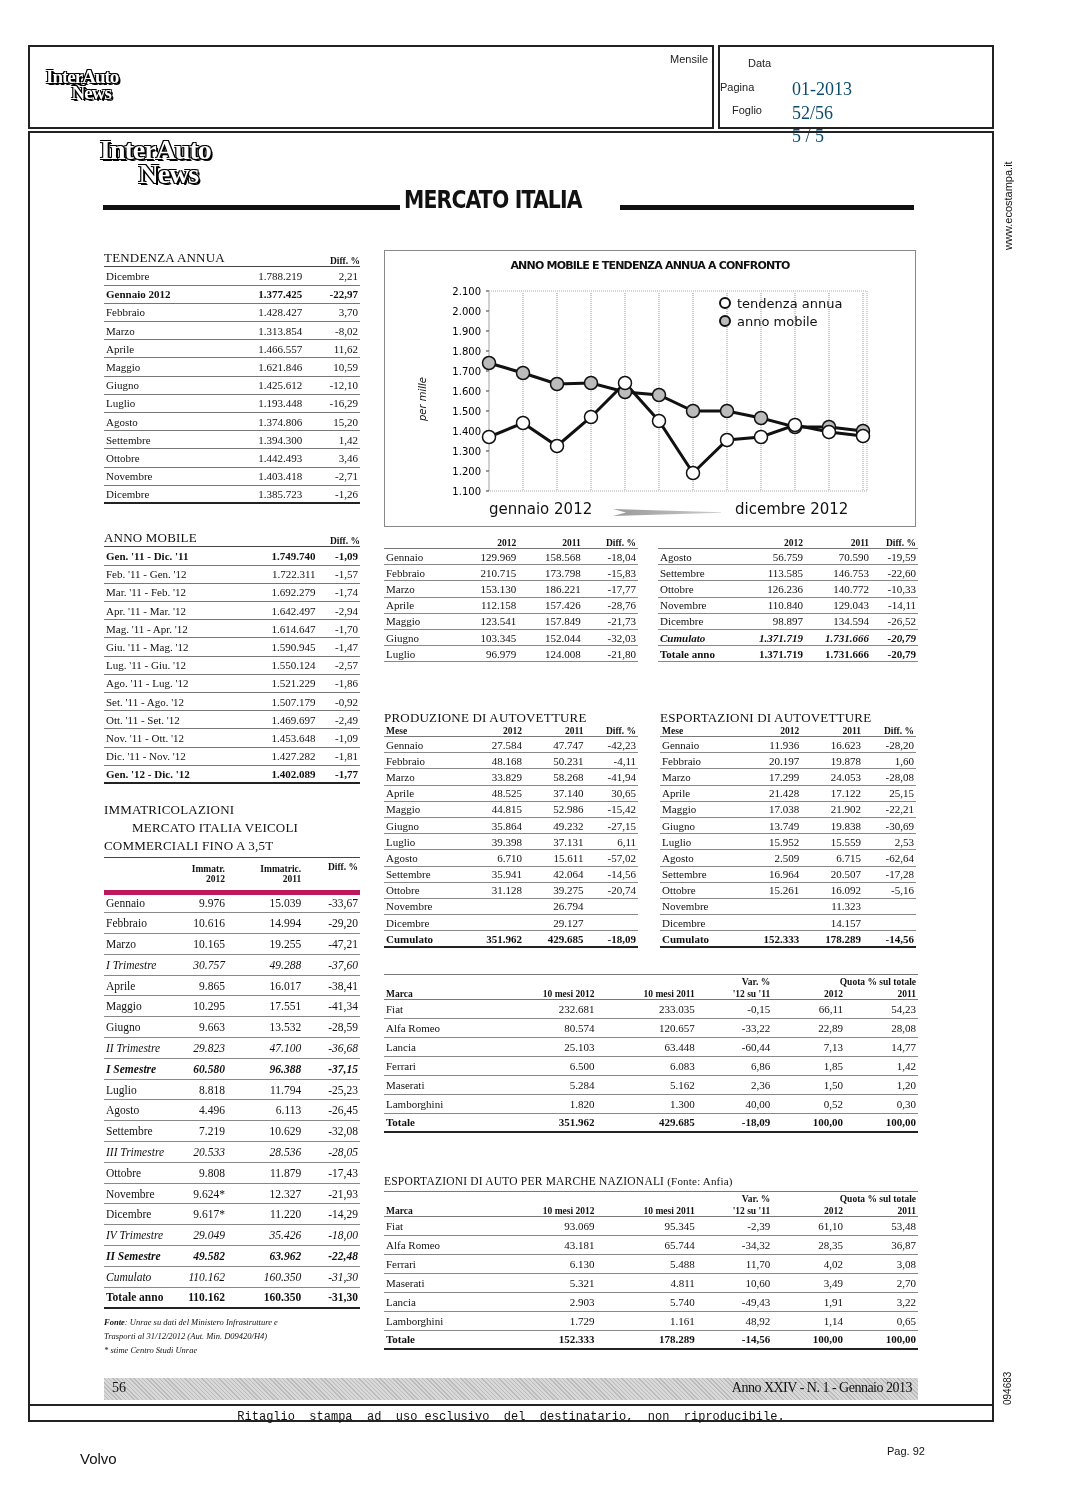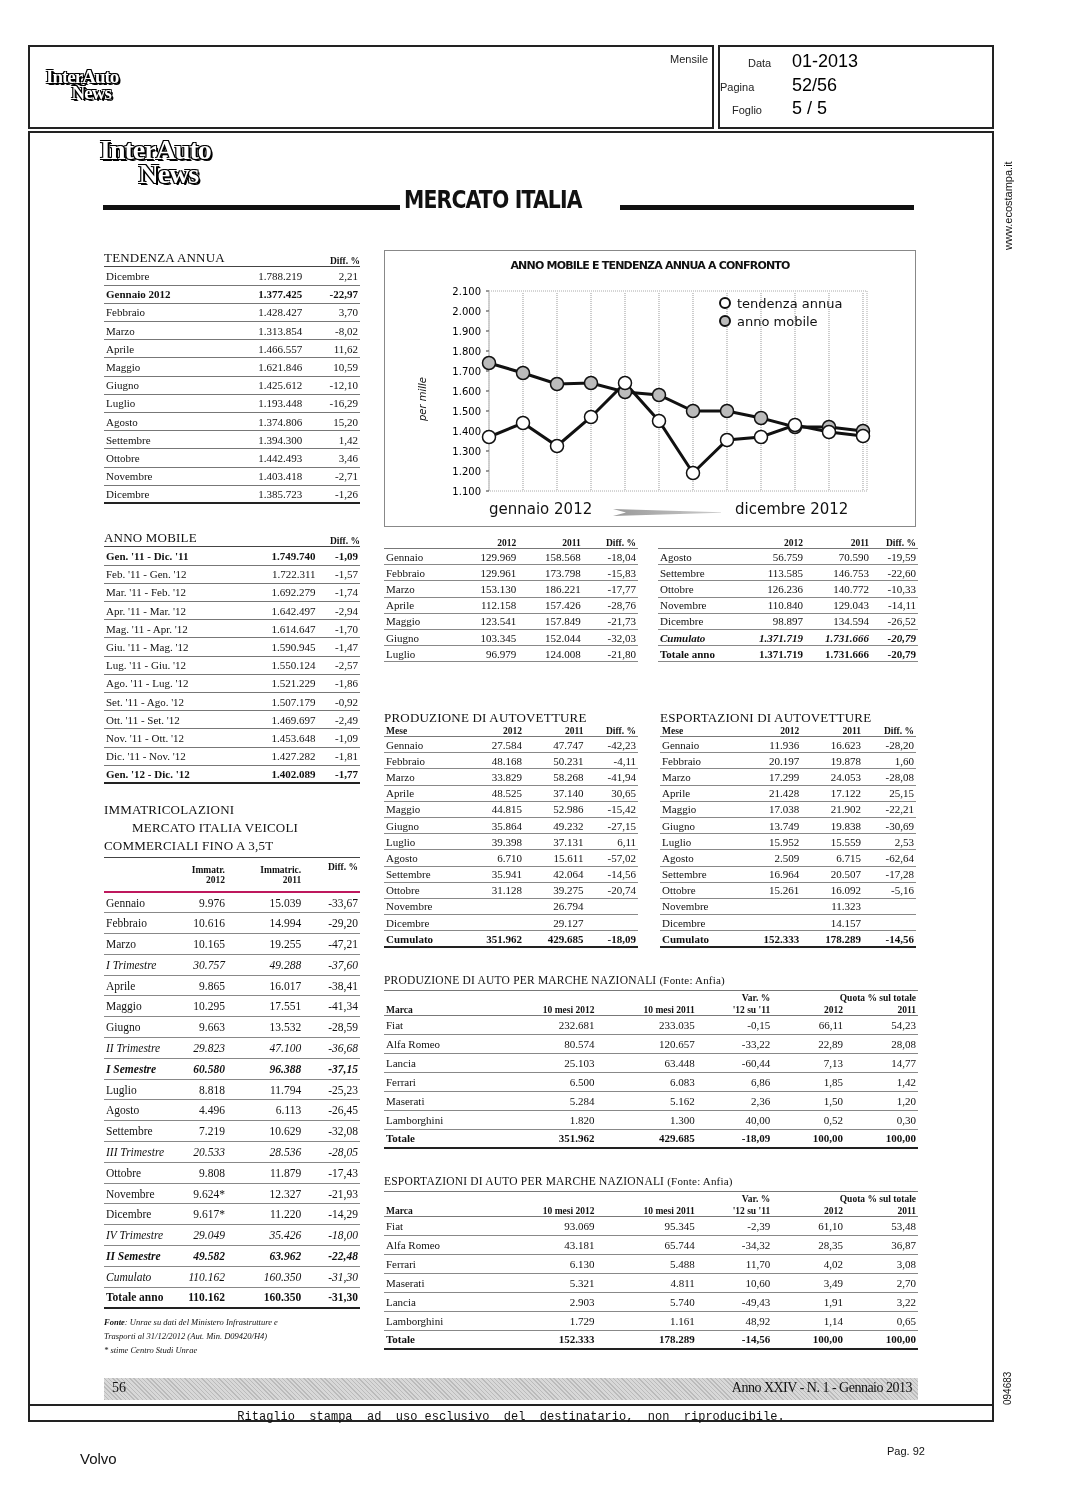--- a/index.html
+++ b/index.html
@@ -3,21 +3,21 @@
 <meta charset="utf-8">
 <style>
   * { box-sizing: border-box; margin: 0; padding: 0; }
   body { width: 1069px; height: 1500px; background: #fff; font-family: "Liberation Serif", serif; color: #111; position: relative; overflow: hidden; }
   .abs { position: absolute; }
   .box { border: 2px solid #222; }
   .logo { font-family: "Liberation Serif", serif; font-weight: bold; color: #fff; line-height: 0.85; text-align: center;
     text-shadow: -1px -1px 0 #000, 1px -1px 0 #000, -1px 1px 0 #000, 1px 1px 0 #000, 2px 2px 0 #000; letter-spacing: -1px; }
   .logo span { display: block; }
   .hdr-lbl { font-family: "Liberation Sans", sans-serif; font-size: 11px; color: #222; }
-  .hdr-val { font-family: Liberation Sans, sans-serif; font-size: 18px; color: #000000; }
+  .hdr-val { font-family: Liberation Serif, serif; font-size: 18px; color: #0c4a6e; margin-top: 28px; }
   .sec-title { font-family: "Liberation Serif", serif; font-size: 13px; letter-spacing: 0.2px; }
   .sec-title small { font-size: 11px; }
   table { border-collapse: collapse; font-size: 11px; }
   td, th { padding: 0 2px; white-space: nowrap; }
   th { font-weight: bold; font-size: 9.5px; }
   .r { text-align: right; }
   .b td { font-weight: bold; }
   .i td { font-style: italic; }
   .bi td { font-weight: bold; font-style: italic; }
   .rows tr td { border-bottom: 1px solid #777; height: 18.2px; }
@@ -215,21 +215,21 @@
       </tbody>
   </table>
 </div>
 
 <div class="abs" style="left:104px;top:802px;width:256px;">
   <div class="sec-title" style="height:18px;">IMMATRICOLAZIONI</div>
   <div class="sec-title" style="height:18px;margin-left:28px;">MERCATO ITALIA VEICOLI</div>
   <div class="sec-title" style="height:20px;border-bottom:1px solid #444;">COMMERCIALI FINO A 3,5T</div>
   <table style="width:100%;">
     <thead>
-      <tr style="border-bottom:2px solid #be185d;">
+      <tr style="border-bottom:5px solid #be185d;">
         <th style="height:34px;"></th>
         <th class="r" style="width:62px;">
             <div>Immatr.</div>
             <div>2012</div>
           </th>
         <th class="r" style="width:78px;">
             <div>Immatric.</div>
             <div>2011</div>
           </th>
         <th class="r" style="width:58px;vertical-align:top;padding-top:4px;">Diff. %</th>
@@ -453,21 +453,21 @@
         </thead>
       <tbody id="raccolta-left">
           <tr>
             <td>Gennaio</td>
             <td class="r">129.969</td>
             <td class="r">158.568</td>
             <td class="r">-18,04</td>
           </tr>
           <tr>
             <td>Febbraio</td>
-            <td class="r">129.961</td>
+            <td class="r">210.715</td>
             <td class="r">173.798</td>
             <td class="r">-15,83</td>
           </tr>
           <tr>
             <td>Marzo</td>
             <td class="r">153.130</td>
             <td class="r">186.221</td>
             <td class="r">-17,77</td>
           </tr>
           <tr>
@@ -735,21 +735,20 @@
           <td class="thick">Cumulato</td>
           <td class="r thick">152.333</td>
           <td class="r thick">178.289</td>
           <td class="r thick">-14,56</td>
         </tr>
       </tbody>
   </table>
 </div>
 
 <div class="abs" style="left:384px;top:974px;width:534px;">
-  <div class="sec-title" style="height:16px;font-size:11.5px;"><span>PRODUZIONE DI AUTO PER MARCHE NAZIONALI</span> <small>(Fonte: Anfia)</small></div>
   <table style="width:100%;">
     <thead>
       <tr style="border-top:1px solid #777;">
         <th></th>
           <th></th>
           <th></th>
         <th class="r" style="height:14px;">Var. %</th>
         <th colspan="2" class="r">Quota % sul totale</th>
       </tr>
       <tr style="border-bottom:1px solid #777;">

